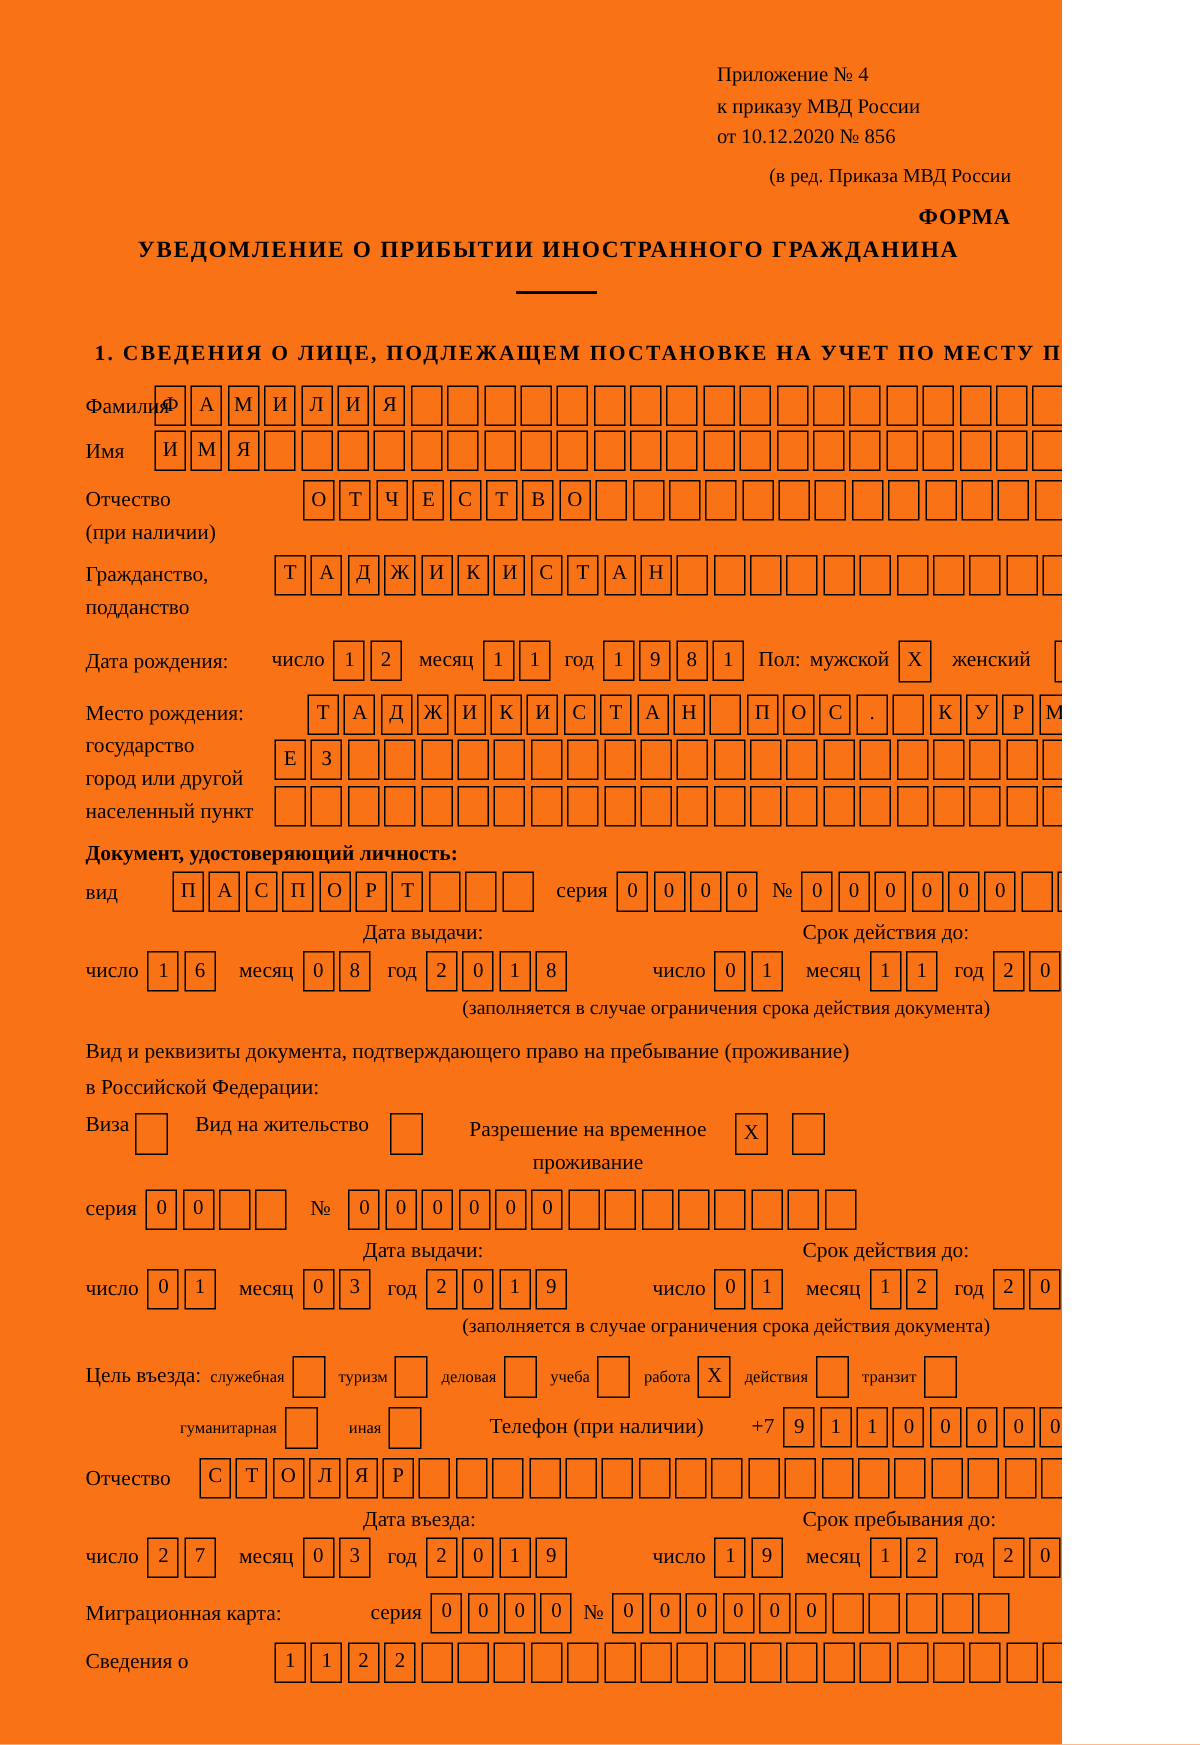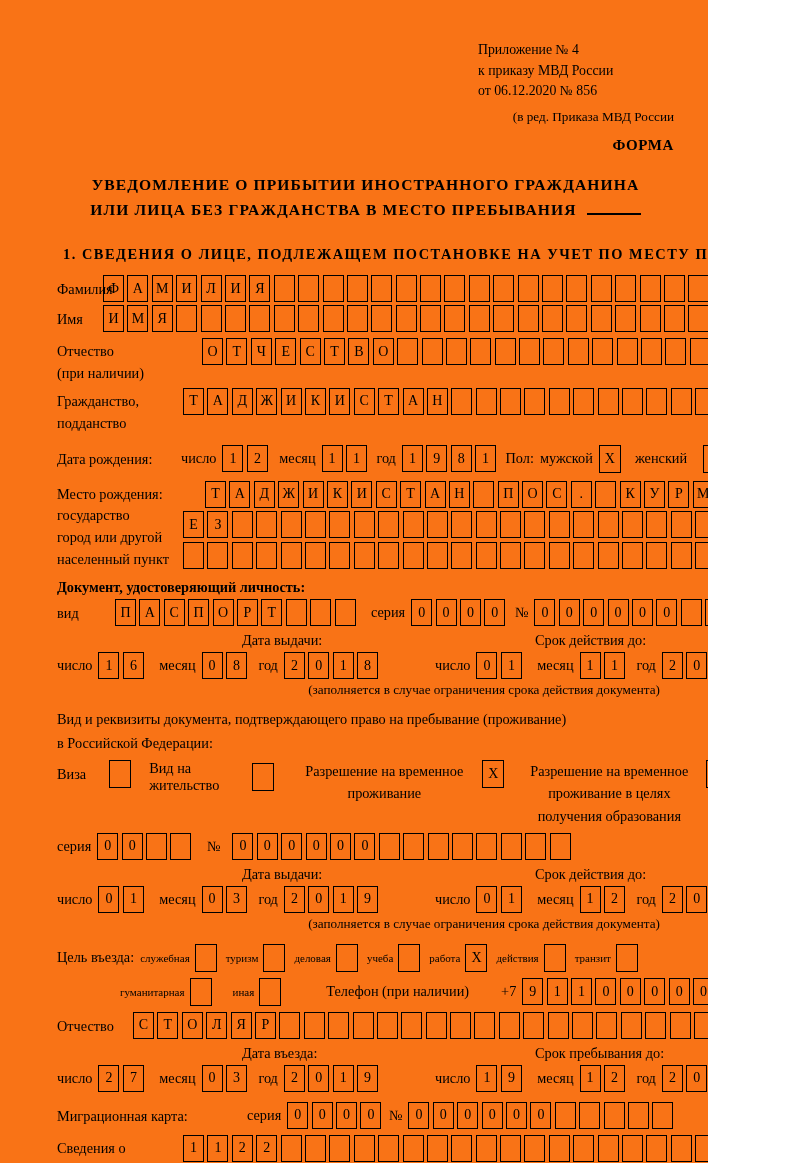--- a/index.html
+++ b/index.html
@@ -4,21 +4,21 @@
 <style>
   *{box-sizing:border-box;}
   body{margin:0;background:#ffffff;}
   .page{width:708px;height:1163px;background:#f97316;color:#000;
         font-family:"Liberation Serif",serif;padding:40px 34px 14px 57px;overflow:hidden;}
   
   .appendix{width:196px;margin-left:auto;font-size:13.8px;line-height:1.5;}
   .rev{margin-top:5px;font-size:13.2px;text-align:right;}
   .forma{font-weight:700;text-align:right;font-size:15px;margin-top:10px;letter-spacing:.6px;}
   
-  .title{font-weight:700;text-align:center;font-size:15.6px;line-height:1.62;margin-top:18px;letter-spacing:1.1px;}
+  .title{font-weight:700;text-align:center;font-size:15.6px;line-height:1.62;letter-spacing:1.1px;}
   .blankline{display:inline-block;width:54px;border-bottom:2.2px solid #000;margin-left:10px;}
   .sechead{font-weight:700;font-size:14.4px;margin-top:24px;padding-left:6px;letter-spacing:1.5px;white-space:nowrap;}
   
   .frow{display:flex;align-items:center;margin-top:4px;}
   .frow-top{align-items:flex-start;}
   .flabel{font-size:14.3px;flex-shrink:0;line-height:21.8px;padding-top:3px;}
   .lblline{font-size:14.3px;line-height:21.8px;}
   .cells{display:flex;flex-shrink:0;}
   .cell{width:21px;height:27px;border:1.5px solid #000;margin-right:3.4px;display:flex;
         align-items:center;justify-content:center;font-size:14px;flex-shrink:0;}
@@ -40,48 +40,48 @@
   .dgroup{display:flex;align-items:center;margin-top:3px;}
   .dlab{font-size:14.3px;margin-right:6px;flex-shrink:0;}
   .note{font-size:13.2px;margin-top:3px;}
   .note-r{text-align:right;padding-right:14px;}
   .intro{font-size:14.3px;margin-top:13px;}
   .intro2{font-size:14.3px;margin-top:7px;}
   .docheading{font-weight:700;font-size:14.3px;margin-top:7px;}
   
   .vrow{display:flex;align-items:flex-start;margin-top:8px;}
   .vopt{display:flex;align-items:flex-start;}
-  .vopt-mid{align-items:center;gap:19px;}
+  .vopt-mid{align-items:flex-start;}
   .vlab{font-size:14.3px;}
   .vlab-c{text-align:center;line-height:1.55;}
   .vw180{width:184px;}
   .vw182{width:186px;}
   .opt{display:flex;align-items:center;margin-right:9px;}
   .opt .olab{margin-right:5px;font-size:11px;}
   .purpose-lbl{font-size:14.3px;margin-right:6px;}
 </style>
 </head>
 <body>
 
 <div class="page">
 
   <div class="appendix">
     <div>Приложение № 4</div>
     <div>к приказу МВД России</div>
-    <div>от 06.12.2020 № 856</div>
+    <div>от 10.12.2020 № 856</div>
     <div class="rev">
       <div>(в ред. Приказа МВД России</div>
     </div>
   </div>
 
   <div class="forma">ФОРМА</div>
 
   <div class="title">
     <div>УВЕДОМЛЕНИЕ О ПРИБЫТИИ ИНОСТРАННОГО ГРАЖДАНИНА</div>
-    <div><span>ИЛИ ЛИЦА БЕЗ ГРАЖДАНСТВА В МЕСТО ПРЕБЫВАНИЯ</span><span class="blankline"></span></div>
+    <div><span class="blankline"></span></div>
   </div>
 
   <div class="sechead">1. СВЕДЕНИЯ О ЛИЦЕ, ПОДЛЕЖАЩЕМ ПОСТАНОВКЕ НА УЧЕТ ПО МЕСТУ ПРЕБЫВАНИЯ</div>
 
   <div class="frow mt12">
     <span class="flabel w46">Фамилия</span>
     <span class="cells">
         <span class="cell">Ф</span>
         <span class="cell">А</span>
         <span class="cell">М</span>
@@ -437,21 +437,20 @@
           <span class="cell"></span>
         </span>
     </div>
     <div class="vopt ml18">
       <span class="vlab vlab-c vw180">Разрешение на временное проживание</span>
       <span class="cells cbx ml6">
           <span class="cell">X</span>
         </span>
     </div>
     <div class="vopt ml12">
-      <span class="vlab vlab-c vw182">Разрешение на временное проживание в целях получения образования</span>
       <span class="cells cbx ml4">
           <span class="cell"></span>
         </span>
     </div>
   </div>
 
   <div class="frow mt6">
     <span class="dlab">серия</span>
     <span class="cells">
         <span class="cell">0</span>

